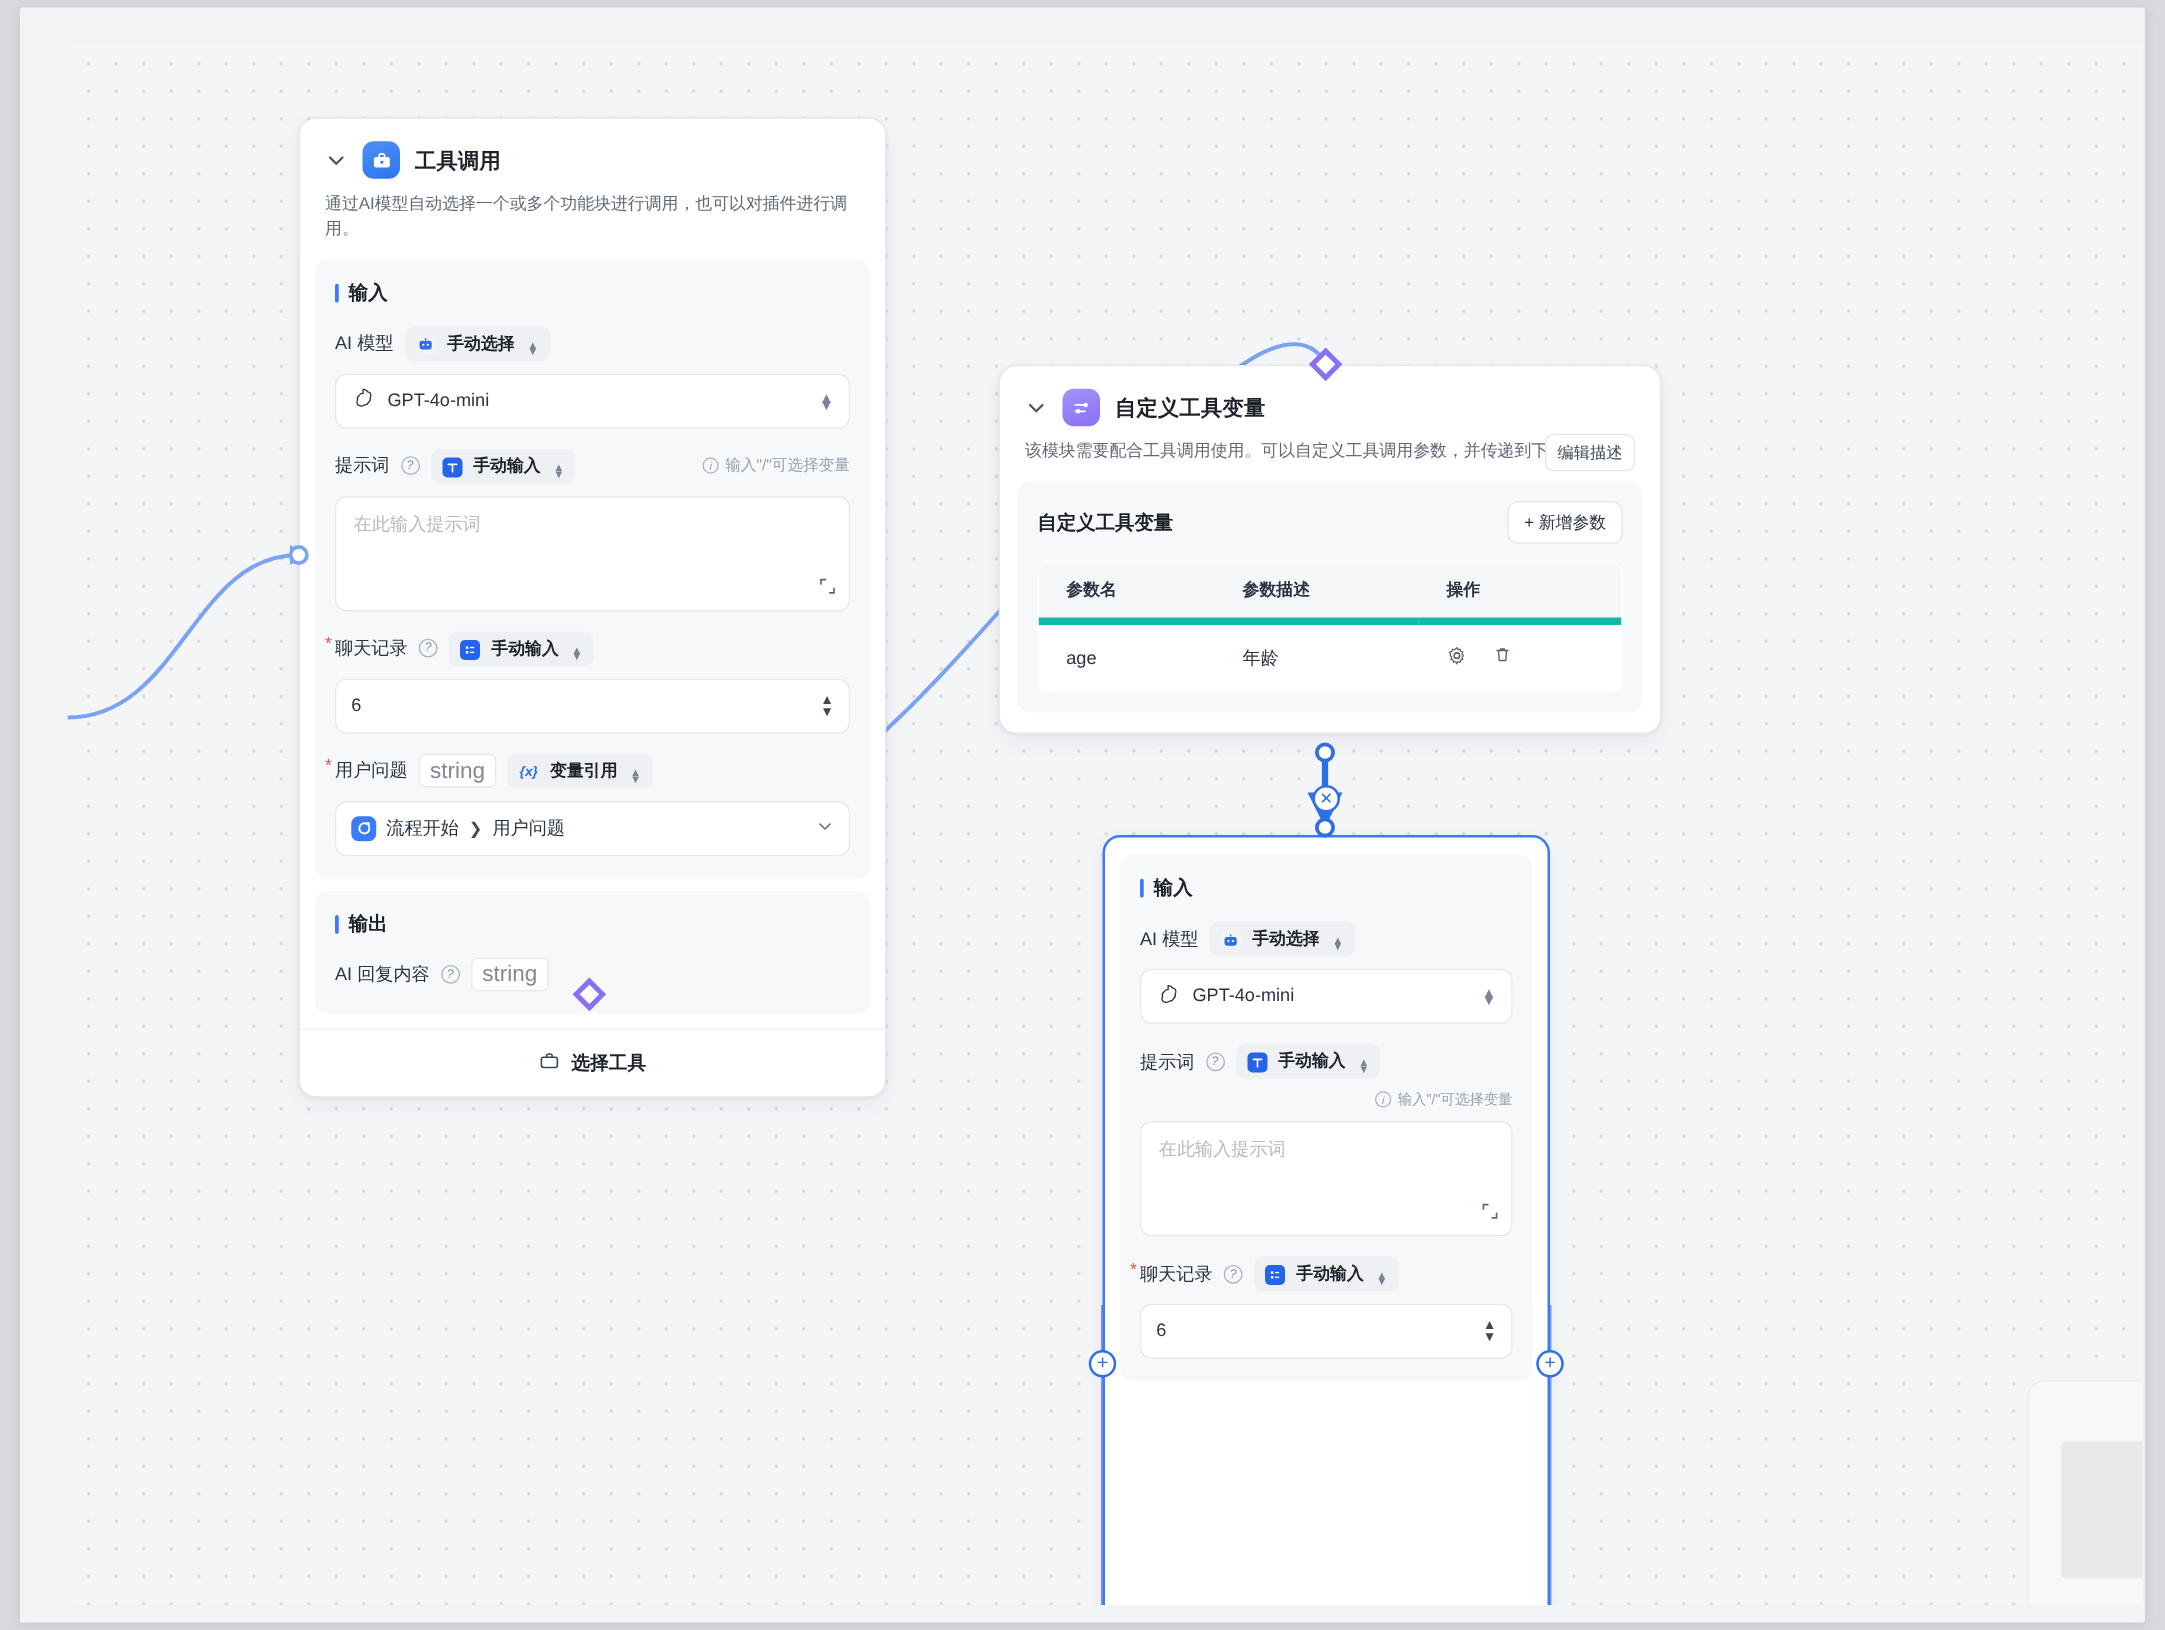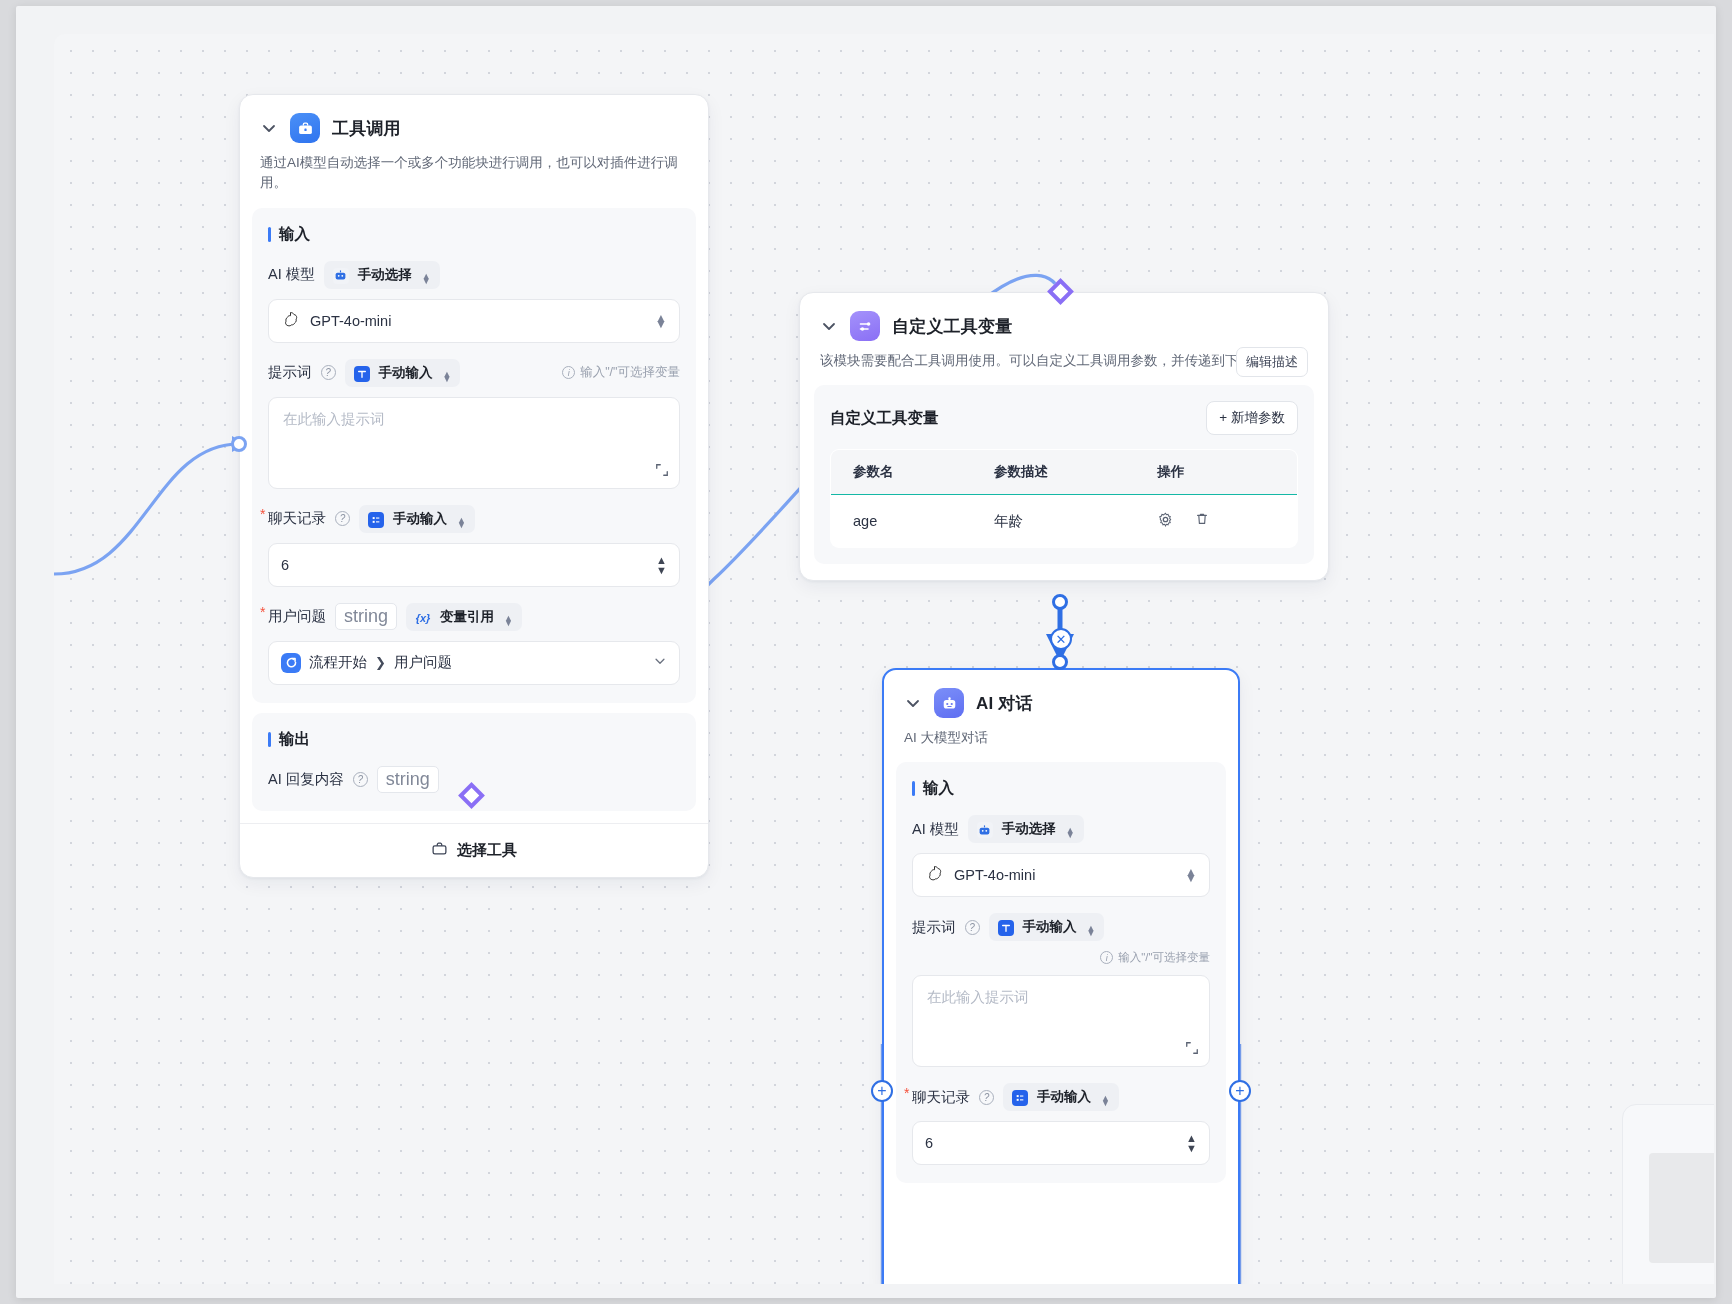--- a/index.html
+++ b/index.html
@@ -129,21 +129,21 @@
   .var-panel { margin: 14px 14px 16px 14px; background:#f7f8fa; border-radius: 10px; padding: 16px; }
   .var-head { display:flex; align-items:center; }
   .var-title { font-size: 15.5px; font-weight: 700; color:#1d2129; }
   .add-btn {
     margin-left:auto; border:1px solid #e2e5ea; background:#fff; border-radius:8px;
     padding: 7px 12px; font-size: 13.5px; color:#2b3243; cursor:pointer;
   }
   table.vars { width:100%; border-collapse: collapse; margin-top: 14px; background:#fff; border:1px solid #ebedf1; border-radius:9px; overflow:hidden;}
   table.vars th {
     text-align:left; font-size:13.5px; font-weight:600; color:#2b3243;
-    background:#f5f6f8; padding: 13px 22px; border-bottom: 1px solid #14b8a6;
+    background:#f5f6f8; padding: 13px 22px; border-bottom: 6px solid #14b8a6;
   }
   table.vars td { font-size:14.5px; color:#2b3243; padding: 16px 22px; border-bottom: 1px solid #f0f1f4; }
   table.vars tr:last-child td { border-bottom: none; }
   .act-cell { display:flex; gap: 20px; color:#5b6373; }
   .act-cell span { cursor:pointer; }
   
   .handle {
     position:absolute; width:16px;height:16px;border-radius:50%;
     background:#fff; border:3px solid #7ba3f2; z-index: 6;
   }
@@ -411,40 +411,20 @@
           </tbody>
         </table>
       </div>
     </div>
     <div class="diamond" style="left:997px; top:248px;"></div>
     <div class="handle blue" style="left:998px; top:560px;"></div>
     <div class="del-edge" style="left:996px; top:594px;">✕</div>
     <div class="handle blue" style="left:998px; top:620px;"></div>
 
     <div class="node selected" style="left:828px; top:634px; width:358px; height:620px; border-radius:14px 14px 0 0; overflow:hidden;">
-      <div class="node-head">
-        <div class="node-title-row">
-          <div class="chev">
-            <svg width="16" height="16" viewBox="0 0 16 16">
-                  <path d="M3 6l5 5 5-5" stroke="#4c5363" stroke-width="1.8" fill="none" stroke-linecap="round" stroke-linejoin="round"></path>
-                </svg>
-          </div>
-          <div class="node-icon icon-indigo">
-            <svg width="17" height="17" viewBox="0 0 20 20">
-              <rect x="3.2" y="5.8" width="13.6" height="10" rx="3" fill="#fff"></rect>
-              <circle cx="7.4" cy="10.6" r="1.3" fill="#6b78f0"></circle>
-              <circle cx="12.6" cy="10.6" r="1.3" fill="#6b78f0"></circle>
-              <rect x="8.6" y="2.6" width="2.8" height="3.3" rx="1.2" fill="#fff"></rect>
-              <rect x="7.4" y="13" width="5.2" height="1.2" rx="0.6" fill="#6b78f0"></rect>
-            </svg>
-          </div>
-          <div class="node-title">AI 对话</div>
-        </div>
-        <div class="node-desc">AI 大模型对话</div>
-      </div>
 
       <div class="panel">
         <div class="section-title">
           <i class="section-bar"></i>
           <span>输入</span>
         </div>
 
         <div class="field">
           <div class="field-label-row">
             <span class="f-label">AI 模型</span>

